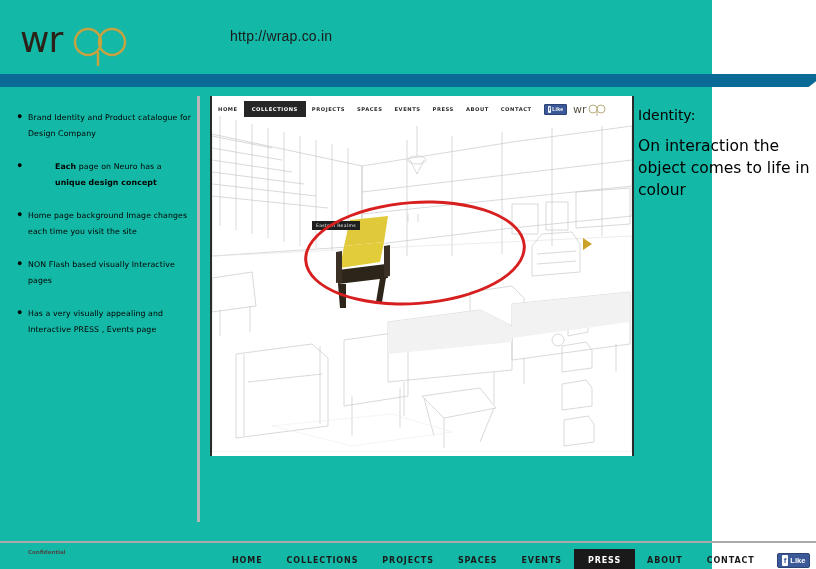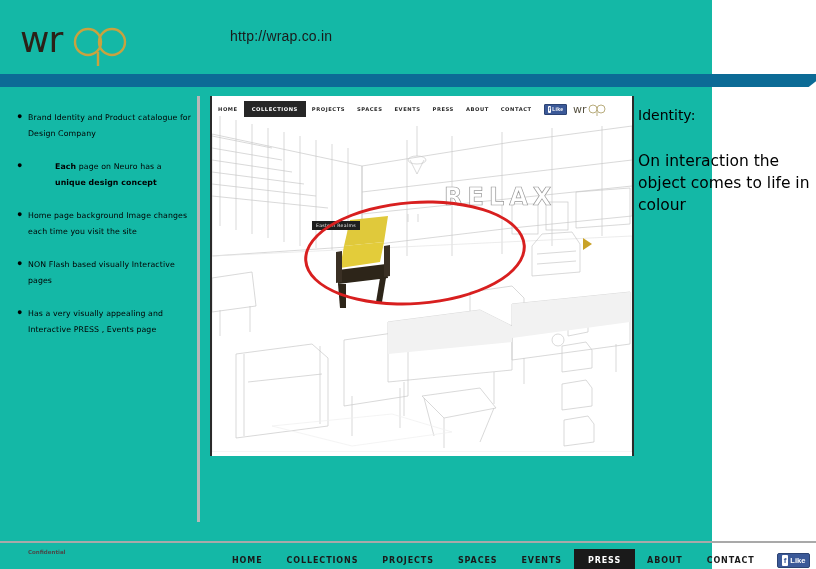--- a/index.html
+++ b/index.html
@@ -56,21 +56,21 @@
   .bullet-text b { font-weight: 700; margin-left: 27px; }
 
   
   .commentary {
     position: absolute; left: 638px; top: 104px; width: 175px;
   }
   .comment-block {
     font-size: 15.5px; line-height: 22px; color: #000;
     font-family: "DejaVu Sans", sans-serif;
   }
-  .comment-block.second { margin-top: 24px; }
+  .comment-block.second { margin-top: 9px; }
   .comment-lead { font-size: 14px; }
 
   
   .site-shot {
     position: absolute; left: 210px; top: 96px;
     width: 424px; height: 360px;
     background: #ffffff;
     border-left: 2px solid #2a2a2a;
     border-right: 2px solid #2a2a2a;
     overflow: hidden;
@@ -253,21 +253,20 @@
           <circle cx="346" cy="244" r="6"></circle>
           <path d="M60 330 L180 318 L240 336 L140 350 Z" stroke="#efefef"></path>
         </g>
         <g fill="#f2f2f2" stroke="none">
           <path d="M176 226 L268 214 L300 230 L300 246 L176 258 Z"></path>
           <path d="M300 208 L418 196 L418 226 L300 242 Z"></path>
         </g>
       </svg>
     </div>
 
-    <div class="relax-word">RELAX</div>
 
     <svg class="scene" style="z-index:4" viewBox="0 0 420 356" width="420" height="356" preserveAspectRatio="none" aria-hidden="true">
       <path d="M128 172 L168 166 L172 146 L132 150 Z" fill="#e3cc3a"></path>
       <path d="M132 150 L172 146 L176 120 L138 124 Z" fill="#e0c93b"></path>
       <path d="M126 174 L174 168 L176 182 L126 188 Z" fill="#2d2519"></path>
       <path d="M126 188 L134 188 L134 212 L128 212 Z" fill="#2d2519"></path>
       <path d="M168 182 L174 182 L170 206 L164 206 Z" fill="#2d2519"></path>
       <path d="M124 156 L130 155 L130 186 L124 187 Z" fill="#3a3024"></path>
       <path d="M172 150 L178 149 L178 180 L172 181 Z" fill="#3a3024"></path>
     </svg>

